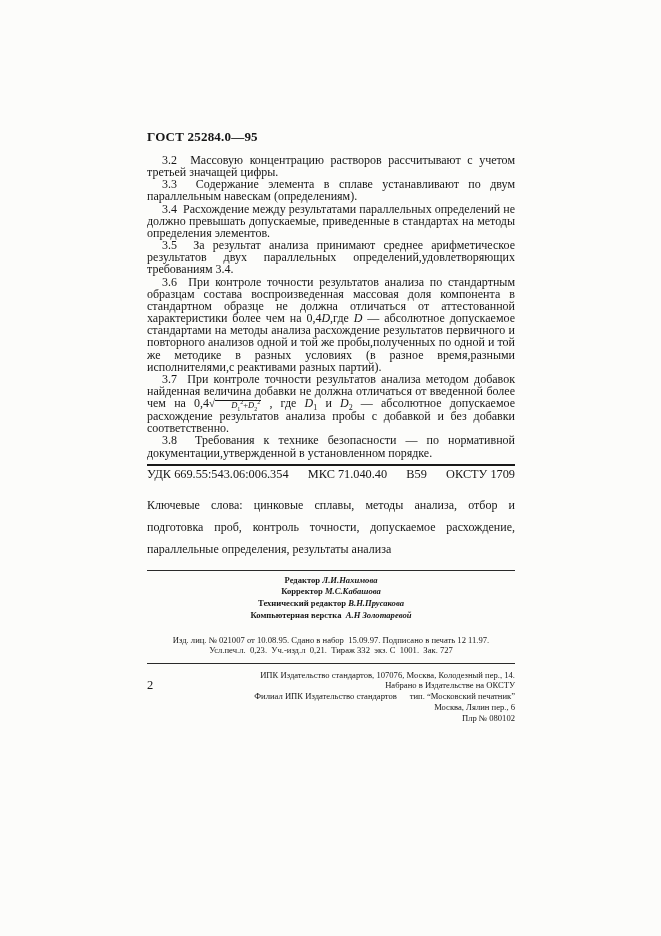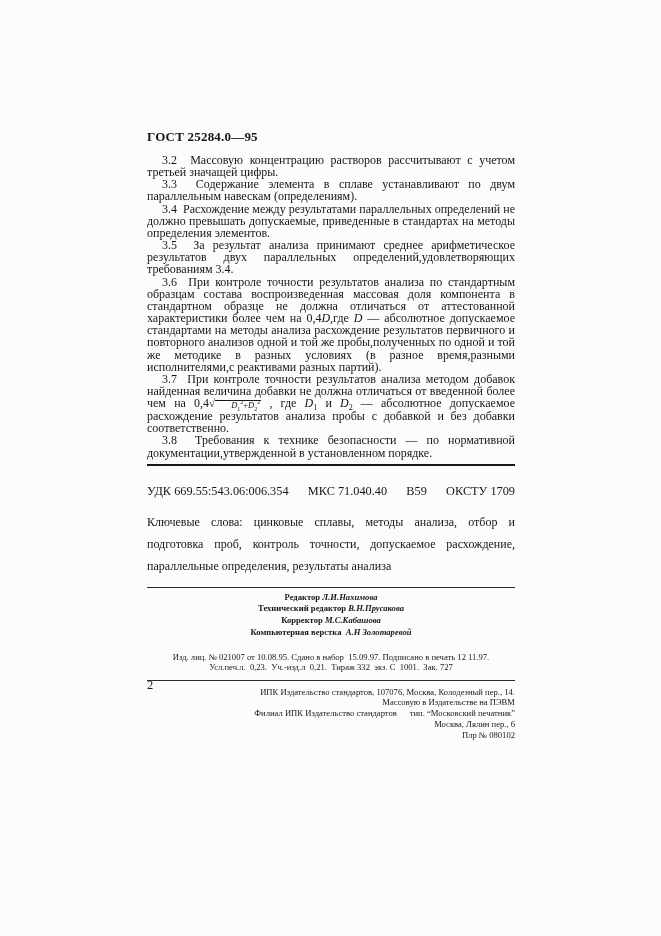--- a/index.html
+++ b/index.html
@@ -51,21 +51,21 @@
     margin: 5px 0 0 0;
   }
   .rule-thin {
     border: none;
     border-top: 1.3px solid #2a2a2a;
     margin: 0;
   }
   .udk-row {
     display: flex;
     justify-content: space-between;
-    margin-top: 18px;
+    margin-top: 1px;
     font-size: 12.3px;
     white-space: nowrap;
   }
   .keywords {
     margin: 12px 0 0 0;
     font-size: 12px;
     line-height: 22px;
     text-align: justify;
   }
   .credits-rule { margin-top: 10px; }
@@ -125,35 +125,35 @@
       <span>В59</span>
       <span>ОКСТУ 1709</span>
     </div>
 
     <p class="keywords">Ключевые слова: цинковые сплавы, методы анализа, отбор и подготовка проб, контроль точности, допускаемое расхождение, параллельные определения, результаты анализа</p>
 
     <hr class="rule-thin credits-rule">
 
     <div class="credits">
       <div><span>Редактор</span> <span class="name">Л.И.Нахимова</span></div>
+      <div><span>Корректор</span> <span class="name">М.С.Кабашова</span></div>
       <div><span>Технический редактор</span> <span class="name">В.Н.Прусакова</span></div>
-      <div><span>Корректор</span> <span class="name">М.С.Кабашова</span></div>
       <div><span>Компьютерная верстка</span>&nbsp; <span class="name">А.Н Золотаревой</span></div>
     </div>
 
     <div class="imprint">
       <div>Изд. лиц. № 021007 от 10.08.95. Сдано в набор&nbsp; 15.09.97. Подписано в печать 12 11.97.</div>
       <div>Усл.печ.л.&nbsp; 0,23.&nbsp; Уч.-изд.л&nbsp; 0,21.&nbsp; Тираж 332&nbsp; экз. С&nbsp; 1001.&nbsp; Зак. 727</div>
     </div>
 
     <hr class="rule-thin imprint-rule">
 
     <div class="publisher">
       <div>ИПК Издательство стандартов, 107076, Москва, Колодезный пер., 14.</div>
-      <div>Массовую в Издательстве на ПЭВМ</div>
+      <div>Набрано в Издательстве на ОКСТУ</div>
       <div>Филиал ИПК Издательство стандартов&nbsp;&nbsp;&nbsp;&nbsp;&nbsp;&nbsp;тип. “Московский печатник”</div>
       <div>Москва, Лялин пер., 6</div>
       <div>Плр № 080102</div>
     </div>
 
   </div>
 
   <div class="page-number">2</div>
 
 </div>

